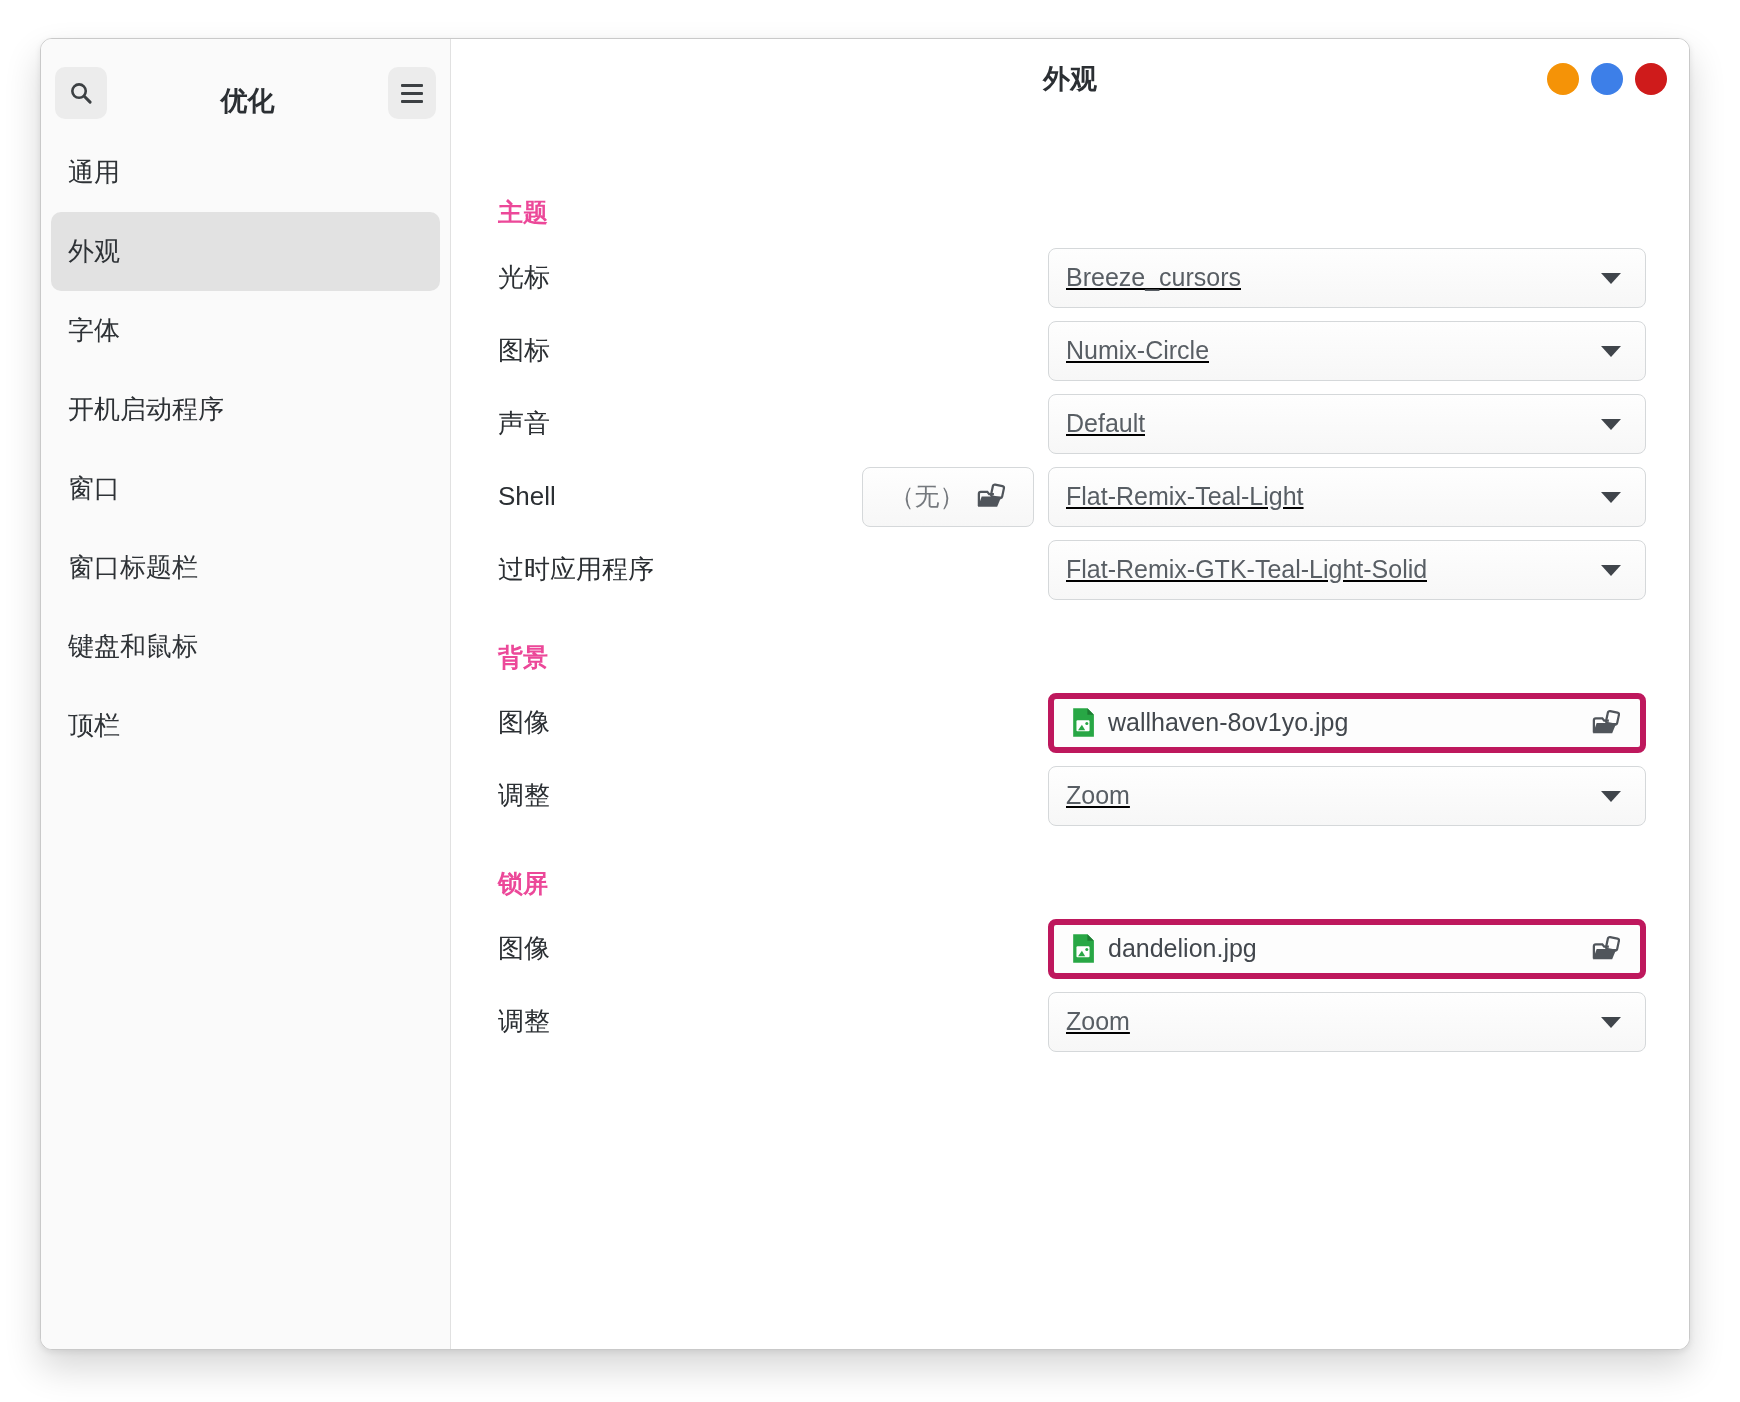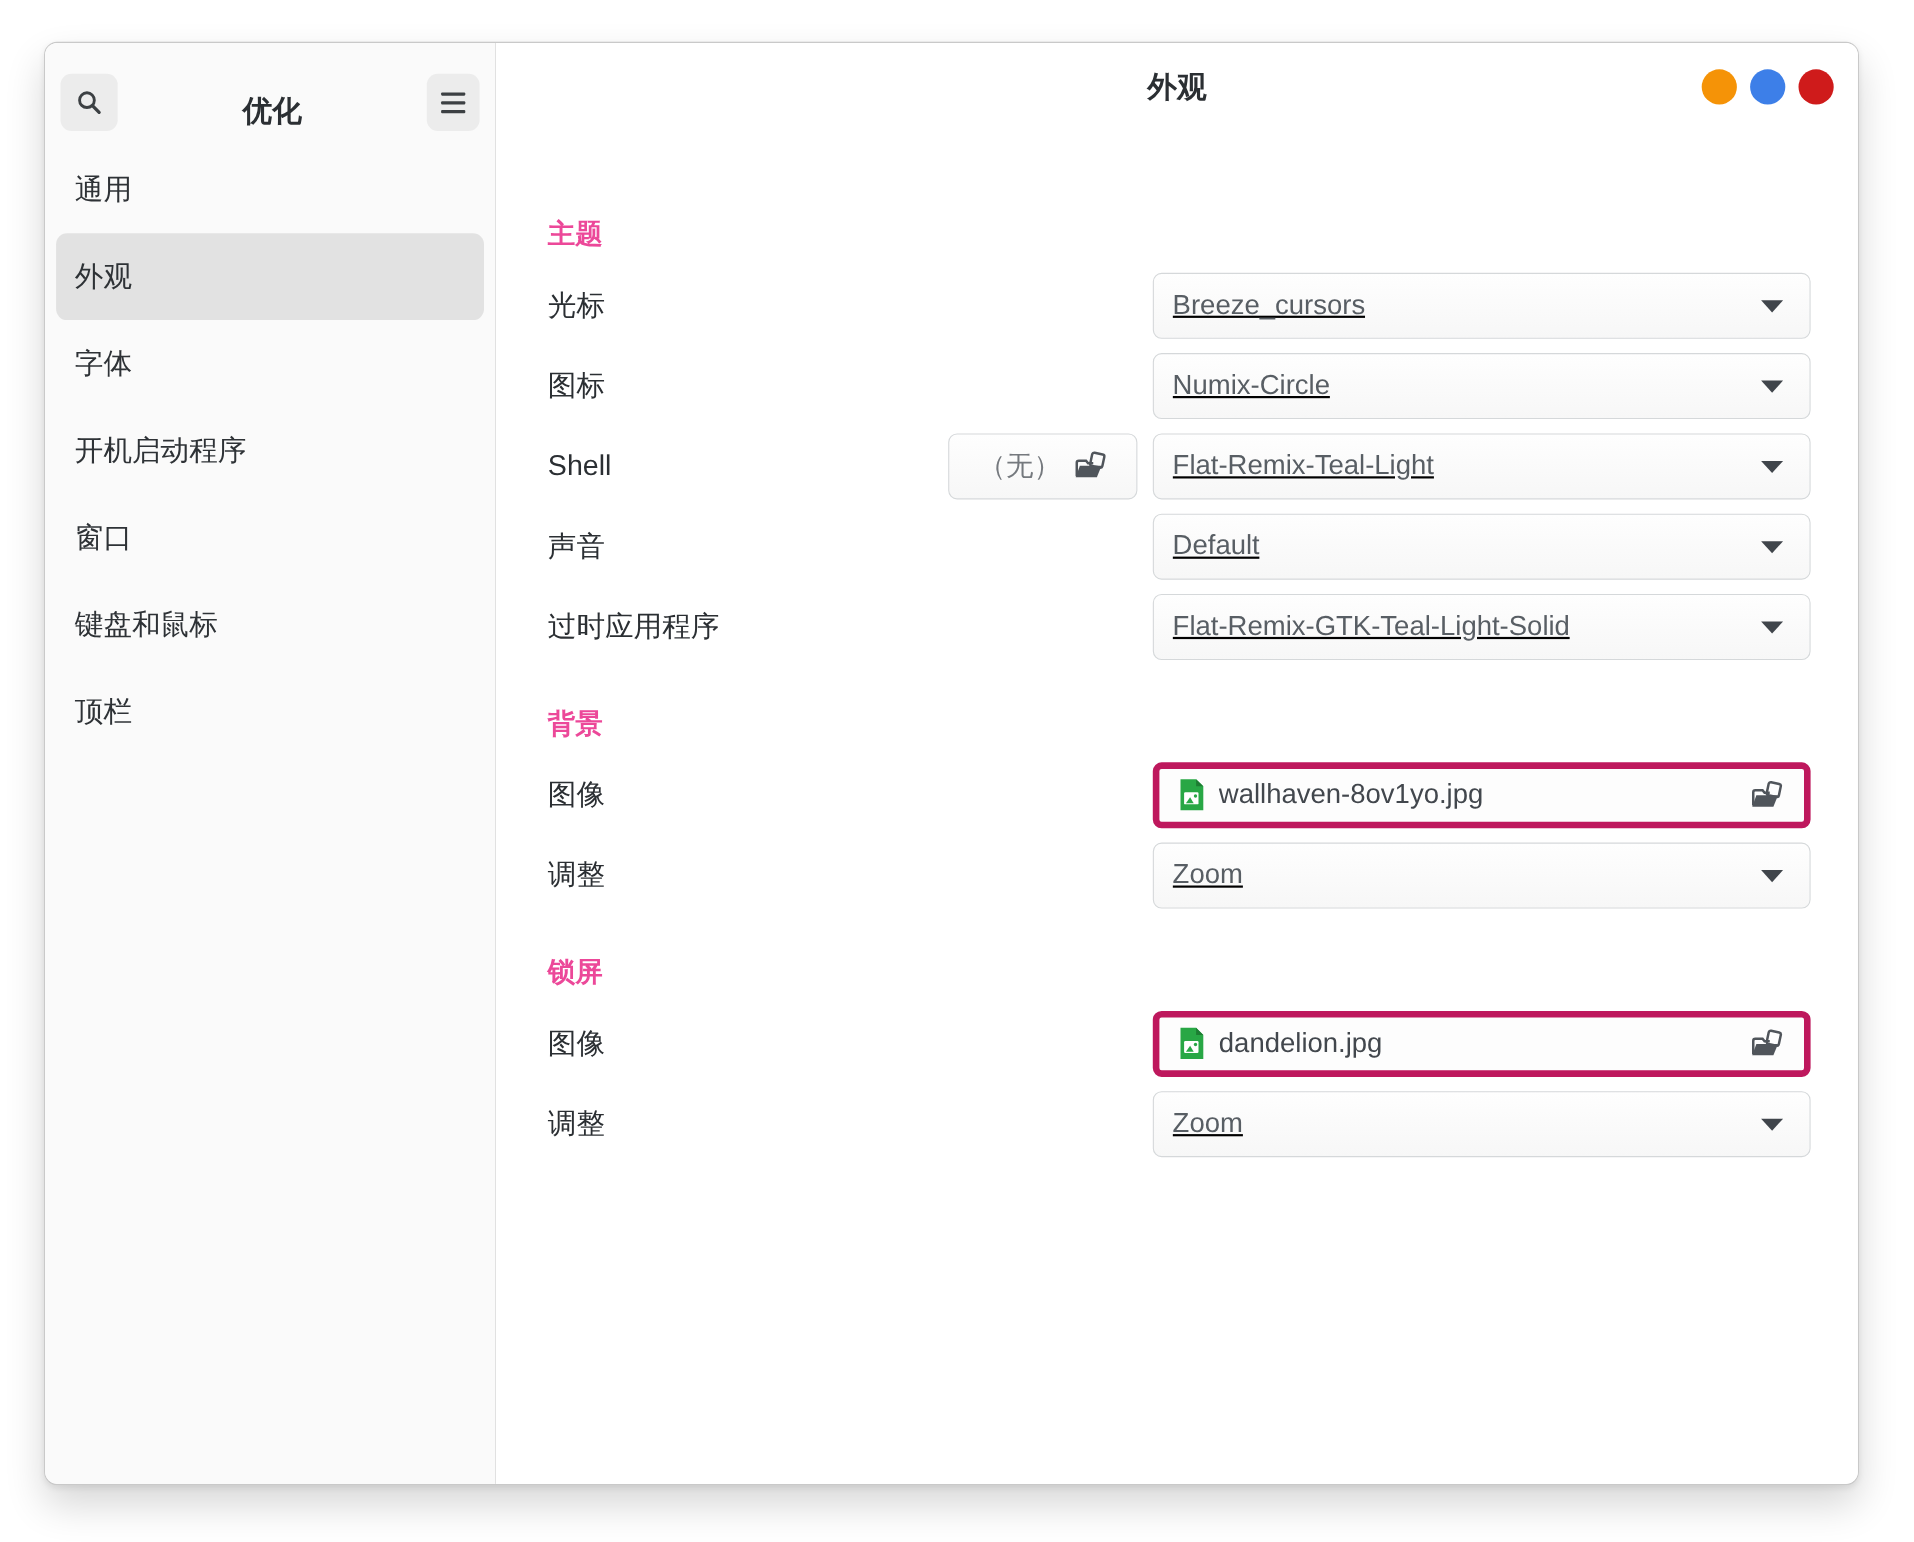--- a/index.html
+++ b/index.html
@@ -80,20 +80,21 @@
             <i></i>
           </span>
       </button>
     </div>
     <nav class="sidebar-list">
       <div class="side-item">通用</div>
       <div class="side-item selected">外观</div>
       <div class="side-item">字体</div>
       <div class="side-item">开机启动程序</div>
       <div class="side-item">窗口</div>
+      <div class="side-item">窗口标题栏</div>
       <div class="side-item">键盘和鼠标</div>
       <div class="side-item">顶栏</div>
     </nav>
   </aside>
 
   <main class="main">
     <header class="main-header">
       <div class="main-title">外观</div>
       <div class="win-controls">
         <span class="circle minimize"></span>
@@ -121,42 +122,42 @@
           <div class="row-label">图标</div>
           <div class="row-controls">
             <button class="dropdown">
               <span class="dd-value">Numix-Circle</span>
               <span class="chevron"></span>
             </button>
           </div>
         </div>
 
         <div class="row">
+          <div class="row-label">声音</div>
+          <div class="row-controls">
+            <button class="dropdown">
+              <span class="dd-value">Default</span>
+              <span class="chevron"></span>
+            </button>
+          </div>
+        </div>
+
+        <div class="row">
           <div class="row-label">Shell</div>
           <div class="row-controls">
             <button class="shell-none-btn">
               <span>（无）</span>
               <svg width="30" height="27" viewBox="0 0 32 28">
                 <rect x="16" y="2" width="12" height="13" rx="2" transform="rotate(12 22 8)" fill="none" stroke="#50555b" stroke-width="2.4"></rect>
                 <path d="M2 24 V11 q0 -2 2 -2 h7 l2 2.5 h5" fill="none" stroke="#50555b" stroke-width="2.4"></path>
                 <path d="M5 14 h21 l-4.5 11 H1 Z" fill="#50555b"></path>
               </svg>
             </button>
             <button class="dropdown">
               <span class="dd-value">Flat-Remix-Teal-Light</span>
-              <span class="chevron"></span>
-            </button>
-          </div>
-        </div>
-
-        <div class="row">
-          <div class="row-label">声音</div>
-          <div class="row-controls">
-            <button class="dropdown">
-              <span class="dd-value">Default</span>
               <span class="chevron"></span>
             </button>
           </div>
         </div>
 
         <div class="row">
           <div class="row-label">过时应用程序</div>
           <div class="row-controls">
             <button class="dropdown">
               <span class="dd-value">Flat-Remix-GTK-Teal-Light-Solid</span>

